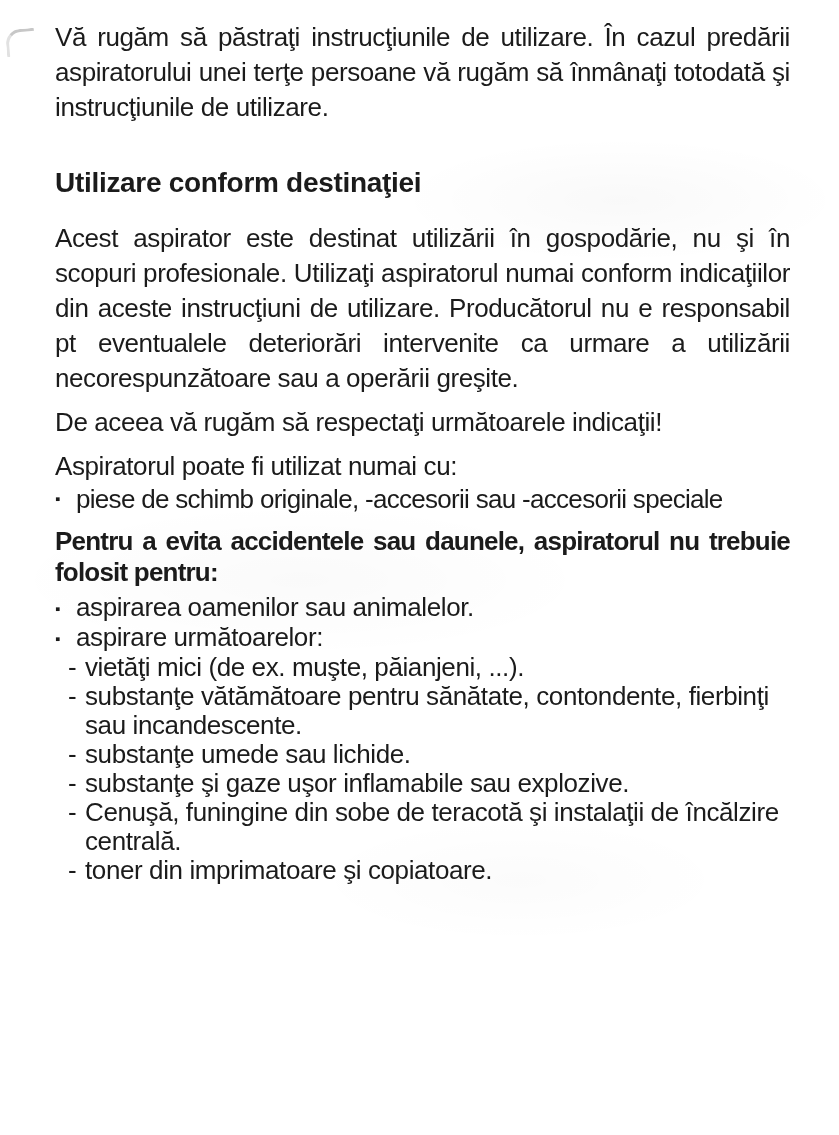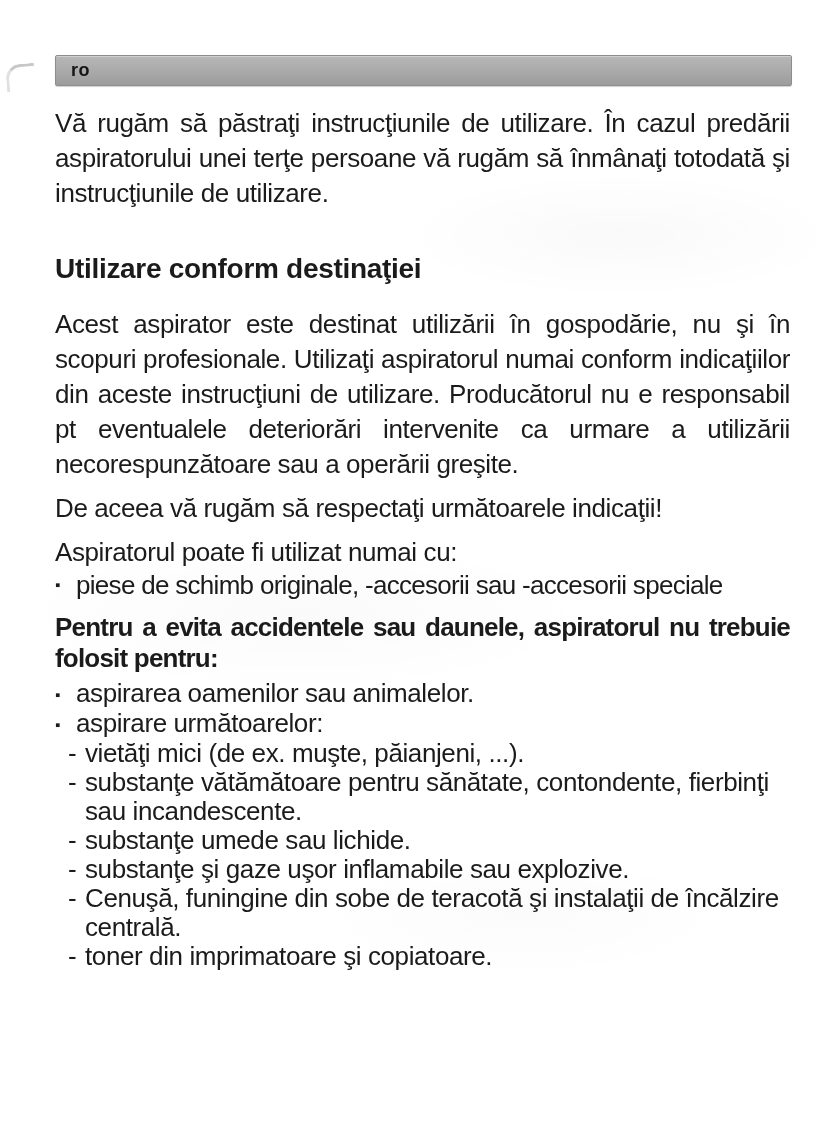--- a/index.html
+++ b/index.html
@@ -138,23 +138,20 @@
     width: 17px;
   }
 </style>
 </head>
 <body>
 
 <div class="page">
 
   <div class="corner-smudge"></div>
 
-  <div class="lang-bar">
-    <span class="lang-label">ro</span>
-  </div>
 
   <p class="intro">Vă rugăm să păstraţi instrucţiunile de utilizare. În cazul predării aspiratorului unei terţe persoane vă rugăm să înmânaţi totodată şi instrucţiunile de utilizare.</p>
 
   <h1 class="section-heading">Utilizare conform destinaţiei</h1>
 
   <p class="body-par">Acest aspirator este destinat utilizării în gospodărie, nu şi în scopuri profesionale. Utilizaţi aspiratorul numai conform indicaţiilor din aceste instrucţiuni de utilizare. Producătorul nu e responsabil pt eventualele deteriorări intervenite ca urmare a utilizării necorespunzătoare sau a operării greşite.</p>
 
   <p class="note">De aceea vă rugăm să respectaţi următoarele indicaţii!</p>
 
   <p class="usage-intro">Aspiratorul poate fi utilizat numai cu:</p>

